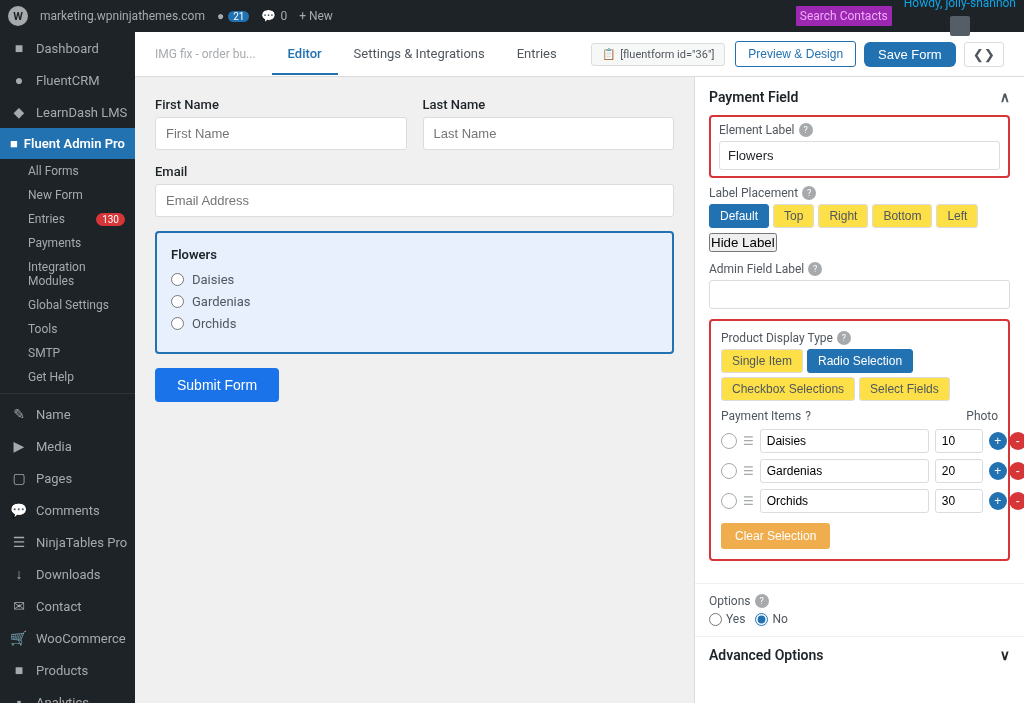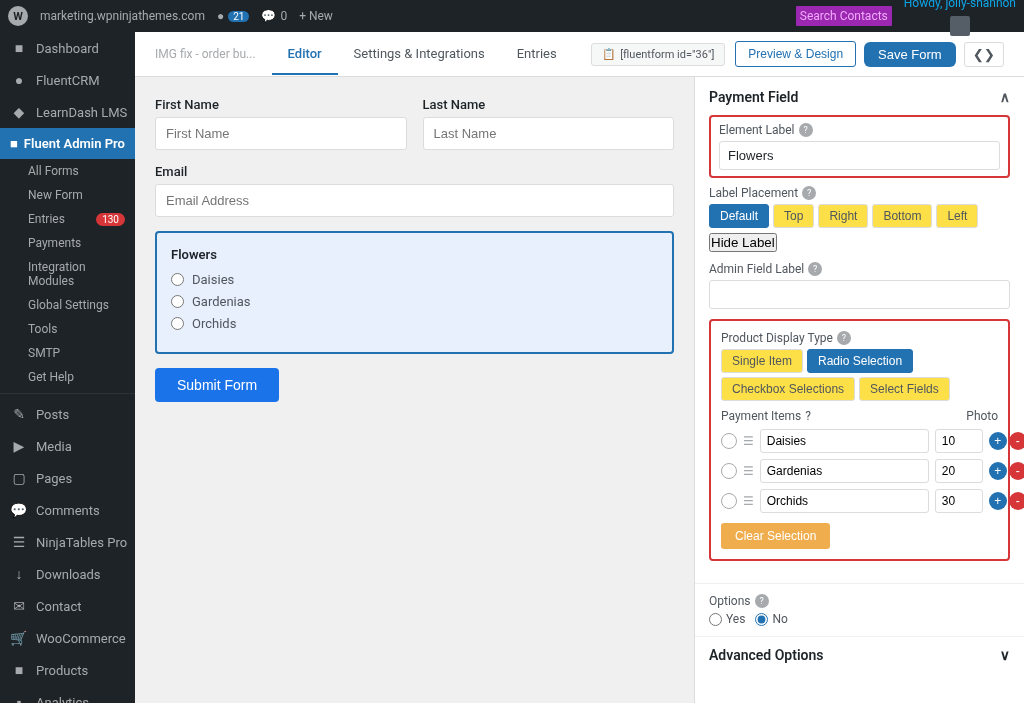--- a/index.html
+++ b/index.html
@@ -548,21 +548,21 @@
     </div>
     <div class="sidebar-sub-item">
       <span>SMTP</span>
     </div>
     <div class="sidebar-sub-item">
       <span>Get Help</span>
     </div>
     <div class="sidebar-divider"></div>
     <div class="sidebar-item">
       <span class="icon">✎</span>
-      <span>Posts</span>
+      <span>Name</span>
     </div>
     <div class="sidebar-item">
       <span class="icon">▶</span>
       <span>Media</span>
     </div>
     <div class="sidebar-item">
       <span class="icon">▢</span>
       <span>Pages</span>
     </div>
     <div class="sidebar-item">

